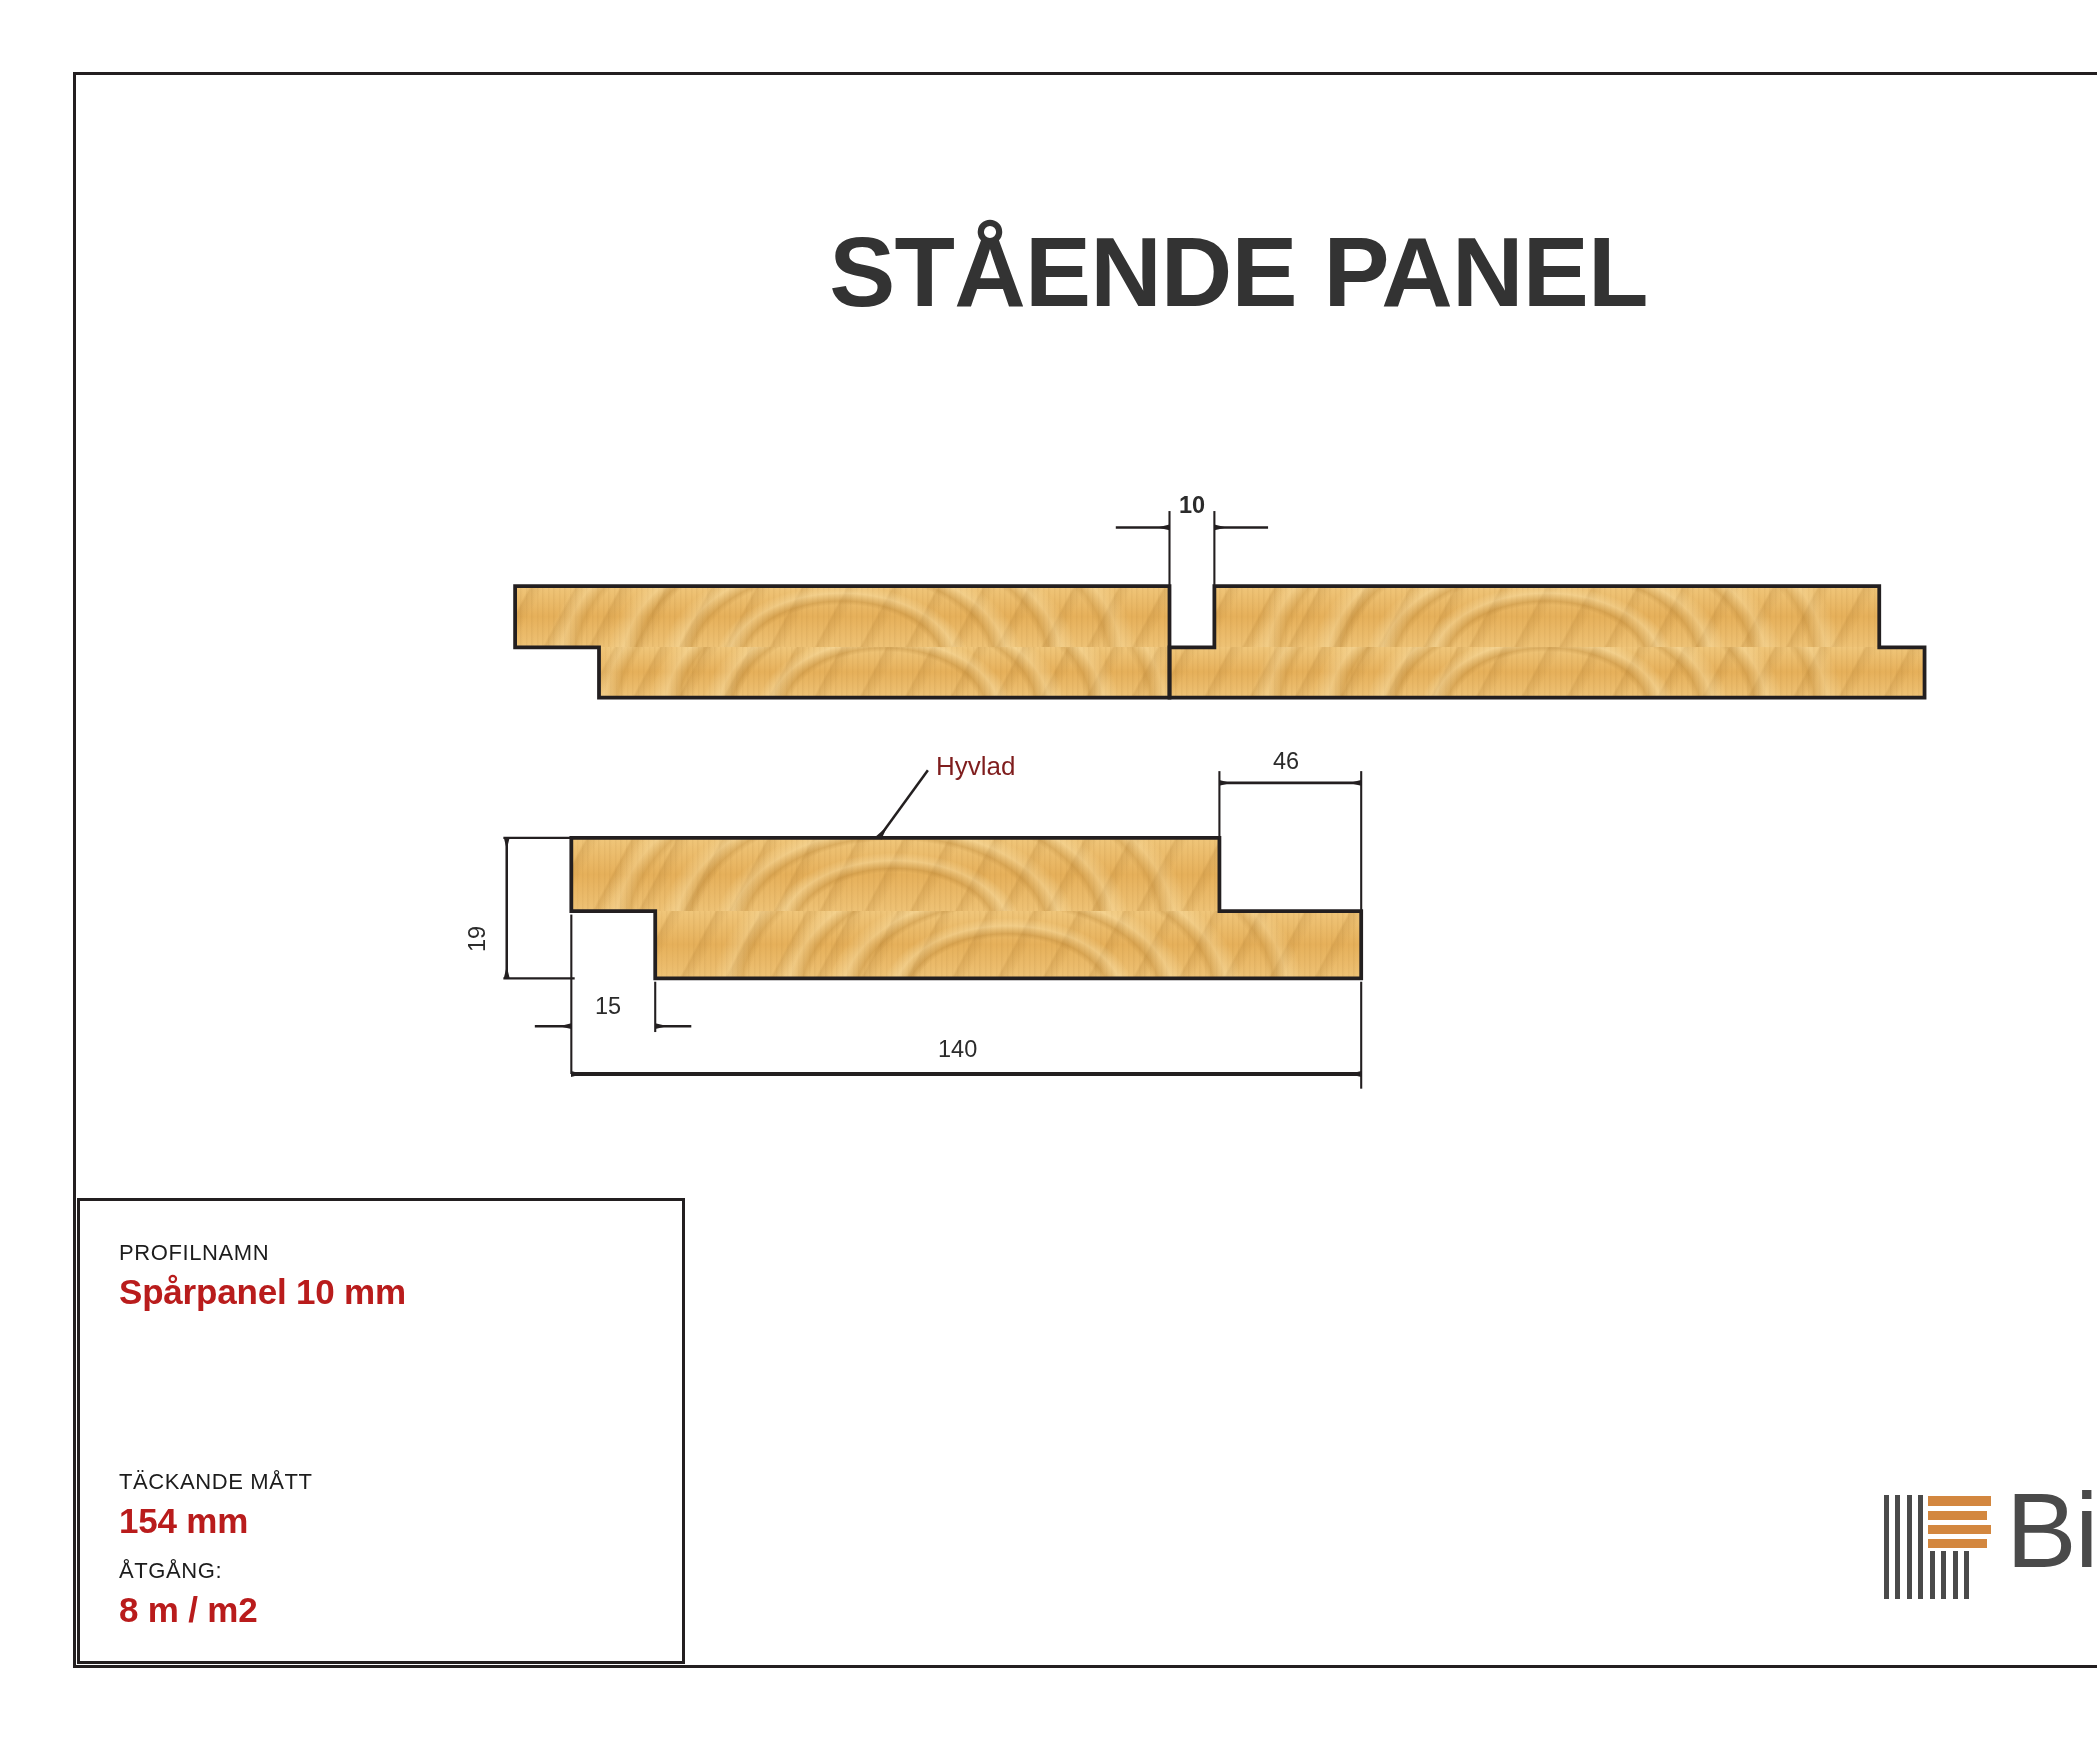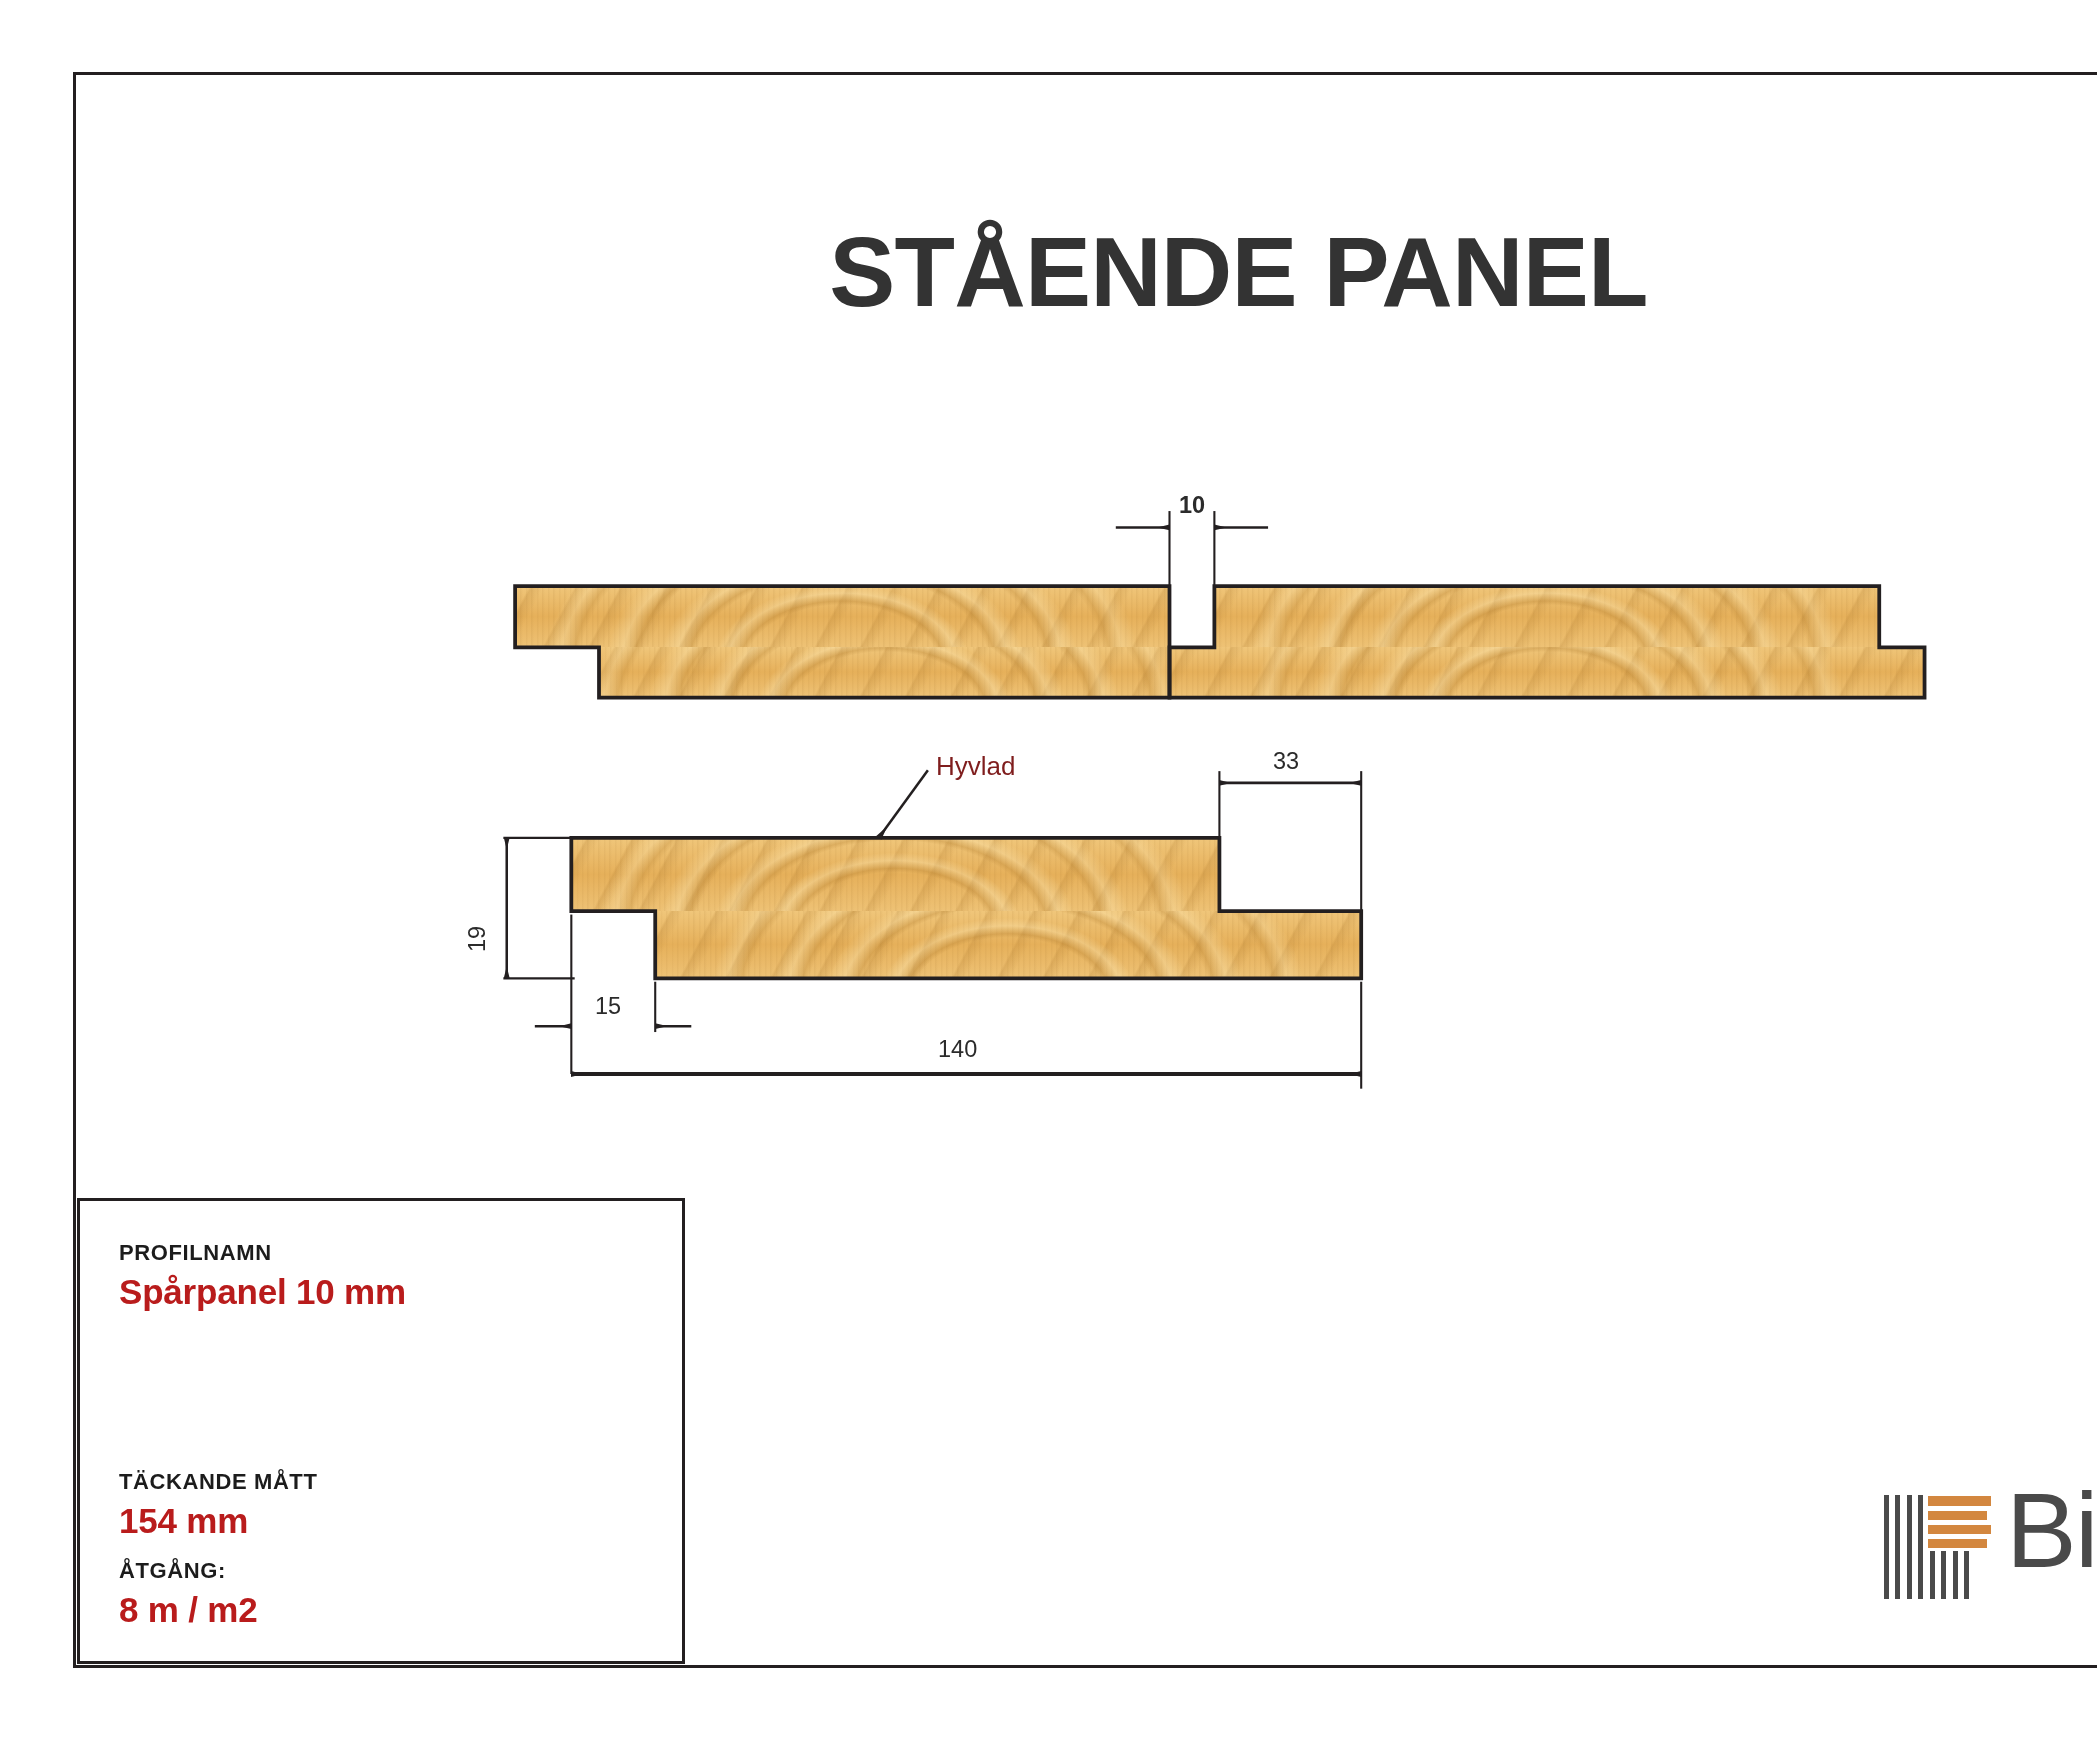--- a/index.html
+++ b/index.html
@@ -89,21 +89,21 @@
   
   #info-box{
     position:absolute;left:77px;top:1198px;
     width:608px;height:466px;
     border:3.4px solid #231f20;
     box-sizing:border-box;
     background:#ffffff;
   }
   .info-field{position:absolute;left:39px;}
   .info-label{
-    font-size:22px;letter-spacing:0.6px;font-weight:700;color:#1c1c1c;
+    font-size:22px;letter-spacing:0.6px;font-weight:400;color:#1c1c1c;
     white-space:nowrap;
   }
   .info-value{
     font-size:35px;font-weight:bold;color:#b91c1c;margin-top:5.5px;
     white-space:nowrap;letter-spacing:-0.2px;
   }
 
   
   .dim-text{
     position:absolute;font-size:23.5px;color:#2b2b2b;white-space:nowrap;
@@ -189,21 +189,21 @@
   <line x1="3245" y1="2340" x2="3245" y2="2595" stroke="#231f20" stroke-width="5"></line>
   <line x1="1362" y1="2560" x2="3245" y2="2560" stroke="#231f20" stroke-width="10" marker-start="url(#arrOut)" marker-end="url(#arrIn)"></line>
 </svg>
 
 <div class="dim-text" style="left:1179px;top:492px;font-weight:bold;">10</div>
 
 <div class="anno-text" style="left:936px;top:751px;">Hyvlad</div>
 
 <div class="dim-text rot" style="left:491px;top:925px;">19</div>
 
-<div class="dim-text" style="left:1273px;top:748px;">33</div>
+<div class="dim-text" style="left:1273px;top:748px;">46</div>
 
 <div class="dim-text" style="left:595px;top:993px;">15</div>
 
 <div class="dim-text" style="left:938px;top:1036px;">140</div>
 
 <div id="info-box">
   <div class="info-field" style="top:39px;">
     <div class="info-label">PROFILNAMN</div>
     <div class="info-value">Spårpanel 10 mm</div>
   </div>

